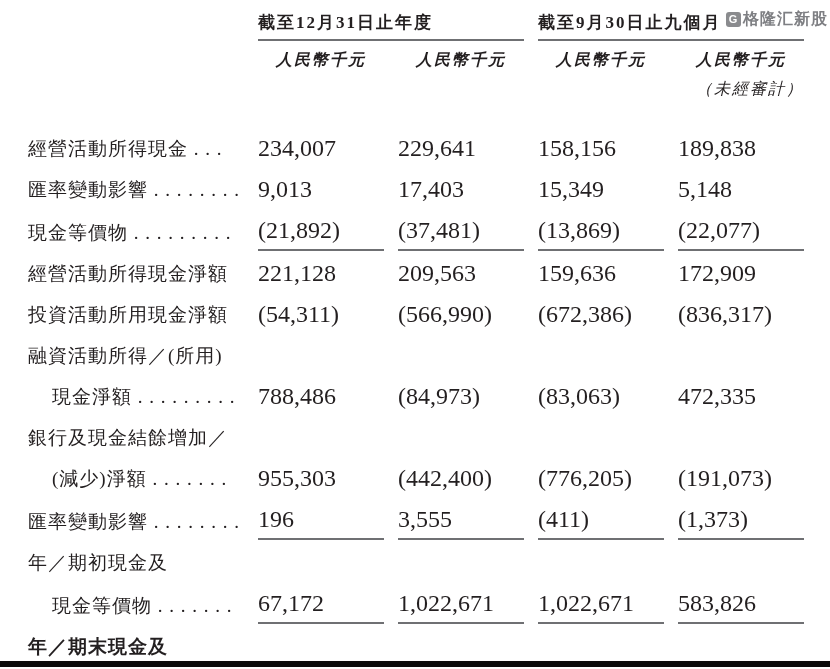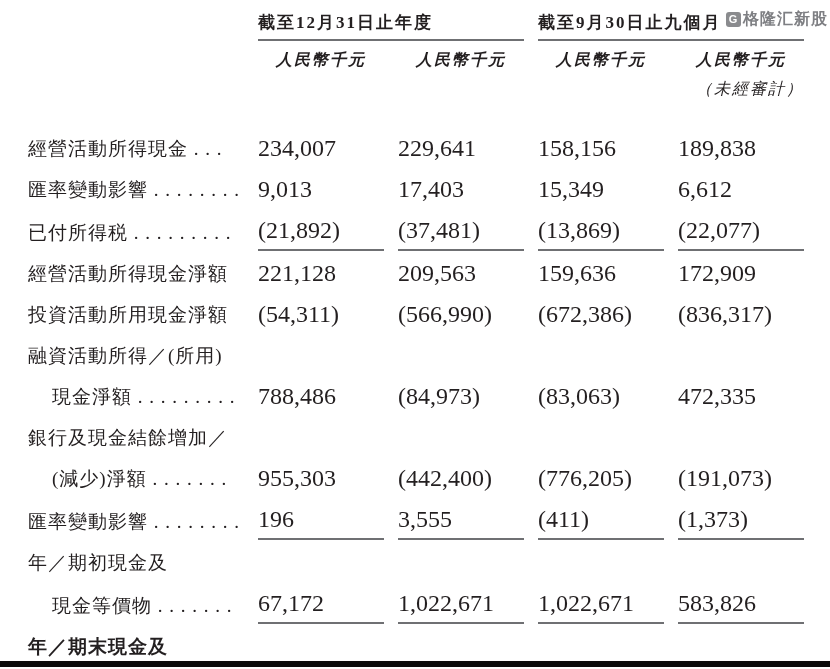--- a/index.html
+++ b/index.html
@@ -157,24 +157,24 @@
           <td class="num">234,007</td>
           <td class="num">229,641</td>
           <td class="num">158,156</td>
           <td class="num">189,838</td>
         </tr>
         <tr>
           <td class="label">匯率變動影響 . . . . . . . .</td>
           <td class="num">9,013</td>
           <td class="num">17,403</td>
           <td class="num">15,349</td>
-          <td class="num">6,612</td>
-        </tr>
-        <tr>
-          <td class="label">已付所得税 . . . . . . . . .</td>
+          <td class="num">5,148</td>
+        </tr>
+        <tr>
+          <td class="label">現金等價物 . . . . . . . . .</td>
           <td class="num uline">(21,892)</td>
           <td class="num uline">(37,481)</td>
           <td class="num uline">(13,869)</td>
           <td class="num uline">(22,077)</td>
         </tr>
         <tr>
           <td class="label">經營活動所得現金淨額</td>
           <td class="num">221,128</td>
           <td class="num">209,563</td>
           <td class="num">159,636</td>

